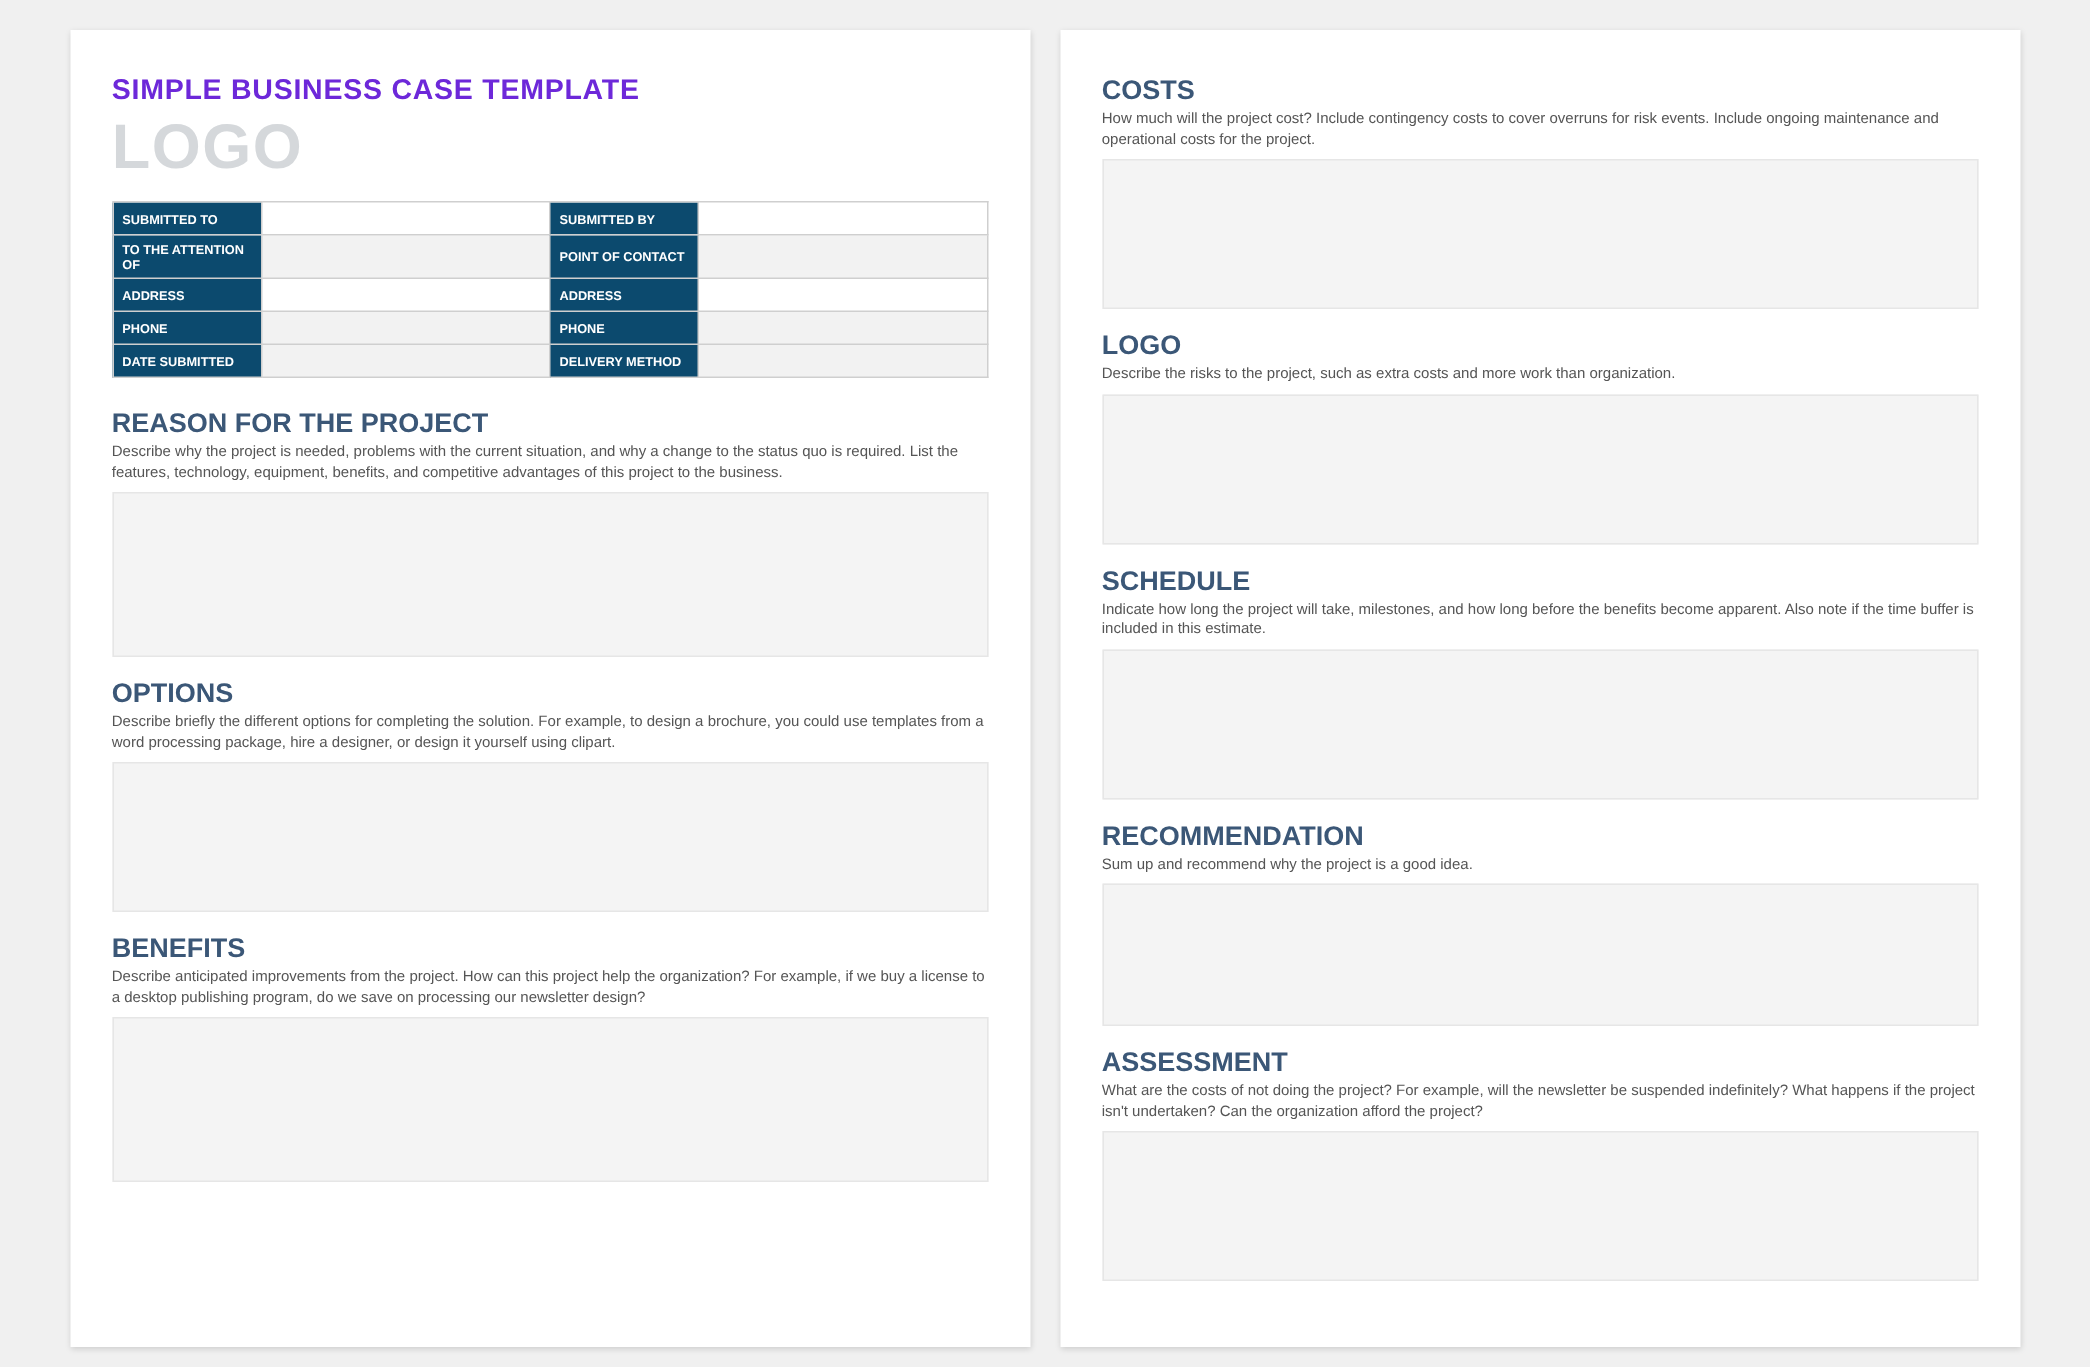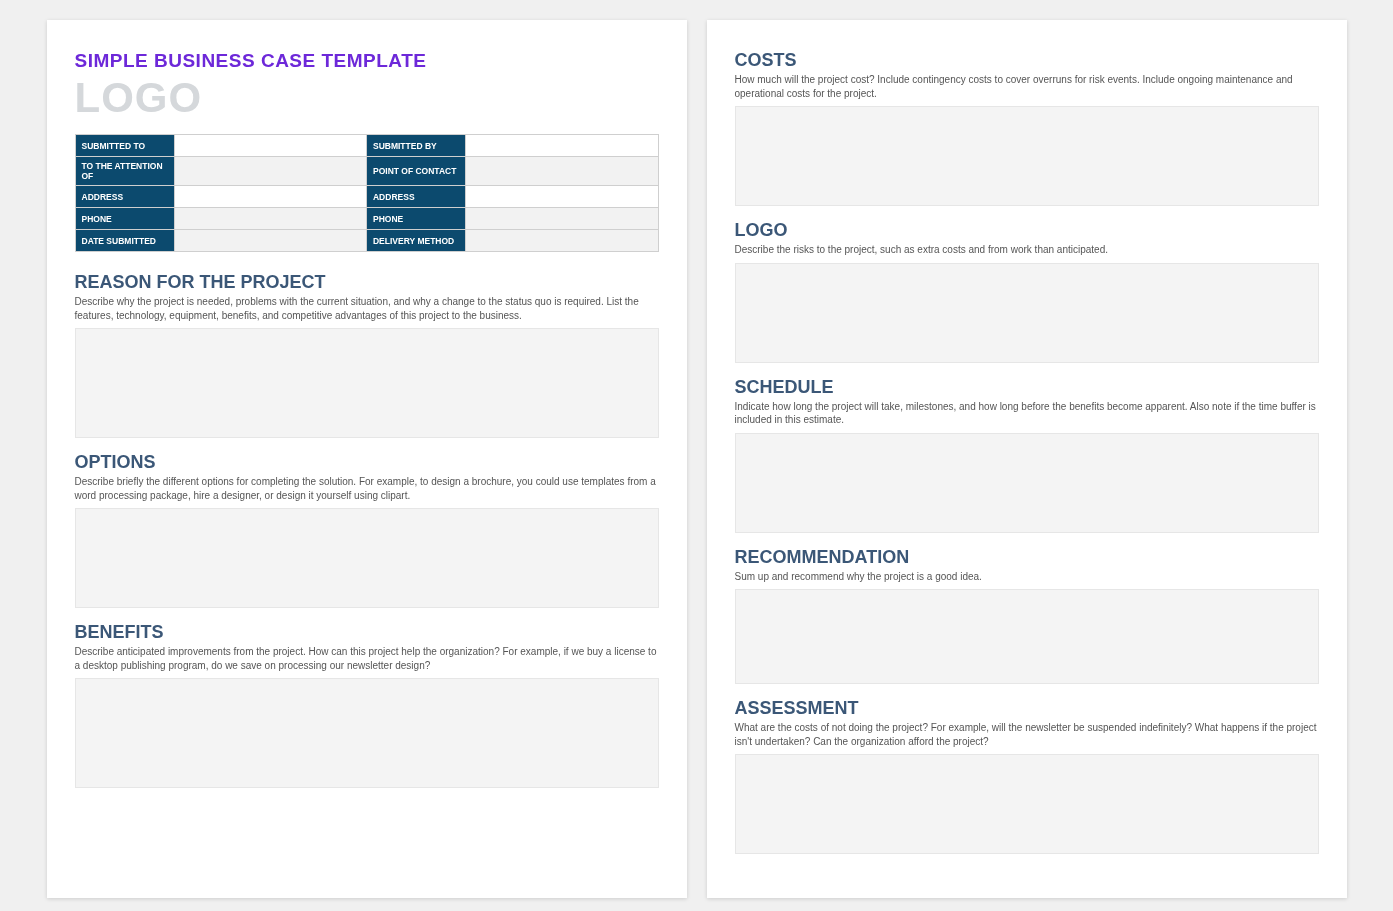--- a/index.html
+++ b/index.html
@@ -148,21 +148,21 @@
 
 <div class="page">
   <div id="sections-p2">
       <div class="section">
         <div class="sec-title">COSTS</div>
         <div class="sec-desc">How much will the project cost? Include contingency costs to cover overruns for risk events. Include ongoing maintenance and operational costs for the project.</div>
         <div class="sec-box box-md"></div>
       </div>
       <div class="section">
         <div class="sec-title">LOGO</div>
-        <div class="sec-desc">Describe the risks to the project, such as extra costs and from work than anticipated.</div>
+        <div class="sec-desc">Describe the risks to the project, such as extra costs and more work than organization.</div>
         <div class="sec-box box-md"></div>
       </div>
       <div class="section">
         <div class="sec-title">SCHEDULE</div>
         <div class="sec-desc">Indicate how long the project will take, milestones, and how long before the benefits become apparent. Also note if the time buffer is included in this estimate.</div>
         <div class="sec-box box-md"></div>
       </div>
       <div class="section">
         <div class="sec-title">RECOMMENDATION</div>
         <div class="sec-desc">Sum up and recommend why the project is a good idea.</div>

